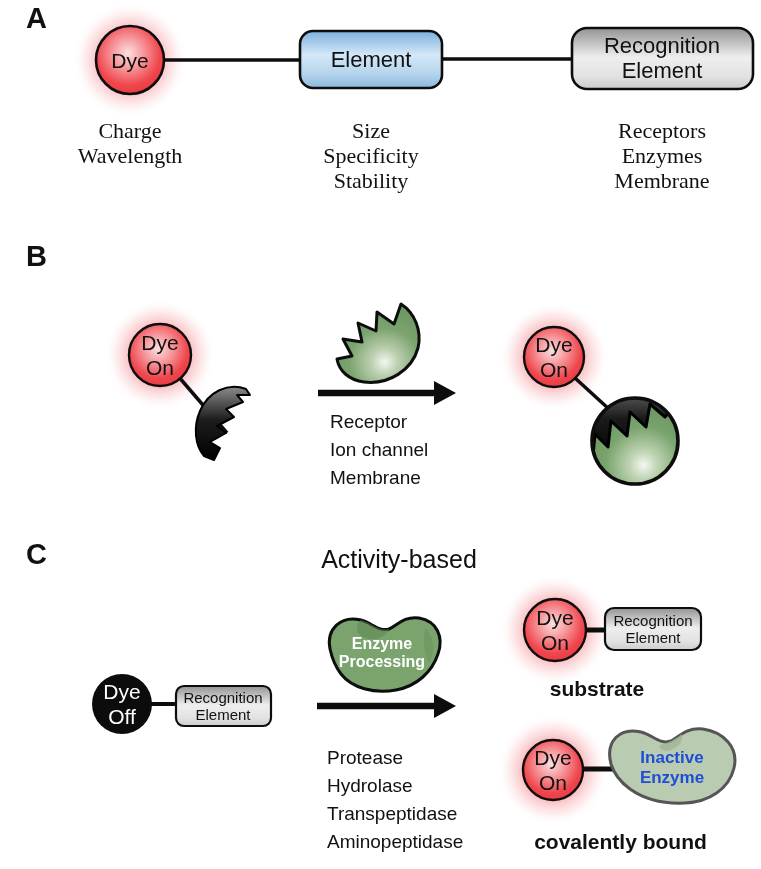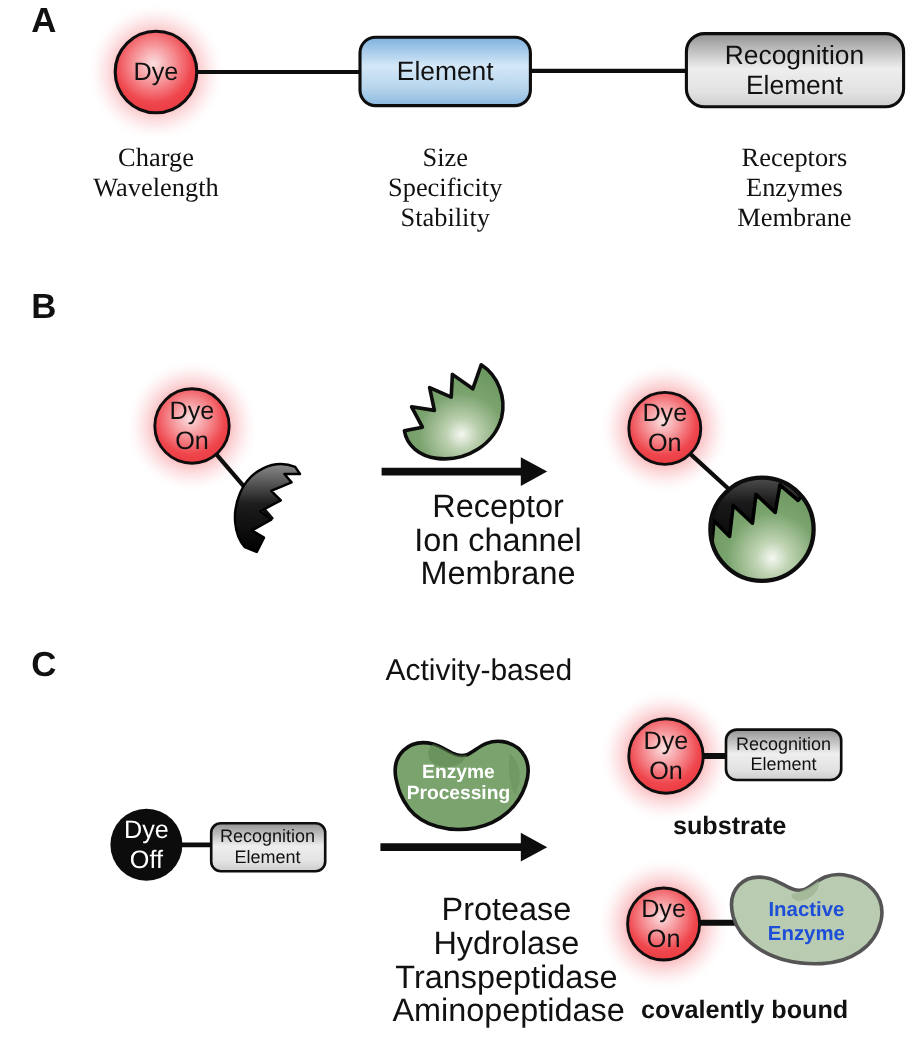--- a/index.html
+++ b/index.html
@@ -4,21 +4,21 @@
 <style>
   html,body{margin:0;padding:0;background:#fff;}
   #fig{position:relative;width:761px;height:869px;background:#fff;overflow:hidden;
        font-family:"Liberation Sans","DejaVu Sans",sans-serif;color:#111;}
   #shapes{position:absolute;left:0;top:0;}
   .txt{position:absolute;text-align:center;color:#111;}
   .panel-label{font-weight:bold;font-size:29px;line-height:32px;text-align:left;}
   .title{font-size:25px;line-height:29px;}
   .box-label{font-size:22px;line-height:25px;}
   .col{font-size:22px;line-height:25px;font-family:Liberation Serif, serif;}
-  .list{font-size:27px;line-height:28px;text-align:center;}
+  .list{font-size:19px;line-height:28px;text-align:left;}
   .dye{font-size:21px;line-height:25px;}
   .dye.white{color:#fff;}
   .small-box{font-size:15px;line-height:16.5px;}
   .enzyme-lab{font-weight:bold;font-size:16px;line-height:18px;color:#fff;}
   .inactive-lab{font-weight:bold;font-size:17px;line-height:20px;color:#1d4ed8;}
   .caption{font-weight:bold;font-size:21px;line-height:24px;}
 </style>
 </head>
 <body>
 
@@ -192,21 +192,21 @@
     <div>Aminopeptidase</div>
   </div>
   <div class="txt dye" style="left:505px;top:605px;width:100px">
     <div>Dye</div>
     <div>On</div>
   </div>
   <div class="txt small-box" style="left:603px;top:613px;width:100px">
     <div>Recognition</div>
     <div>Element</div>
   </div>
-  <div class="txt caption" style="left:533px;top:677px;width:150px">substrate</div>
+  <div class="txt caption" style="left:522px;top:677px;width:150px">substrate</div>
   <div class="txt dye" style="left:503px;top:745px;width:100px">
     <div>Dye</div>
     <div>On</div>
   </div>
   <div class="txt inactive-lab" style="left:612px;top:748px;width:120px">
     <div>Inactive</div>
     <div>Enzyme</div>
   </div>
   <div class="txt caption" style="left:518px;top:830px;width:205px">covalently bound</div>
 

